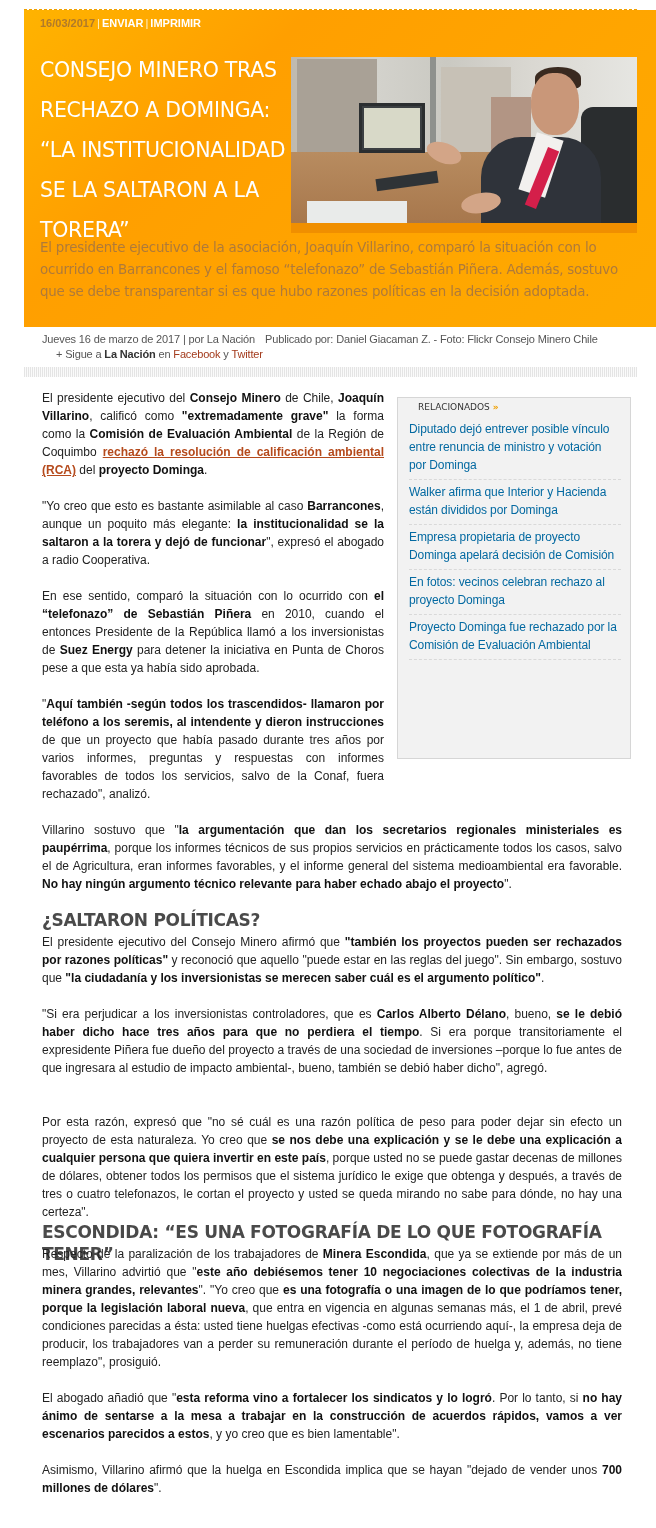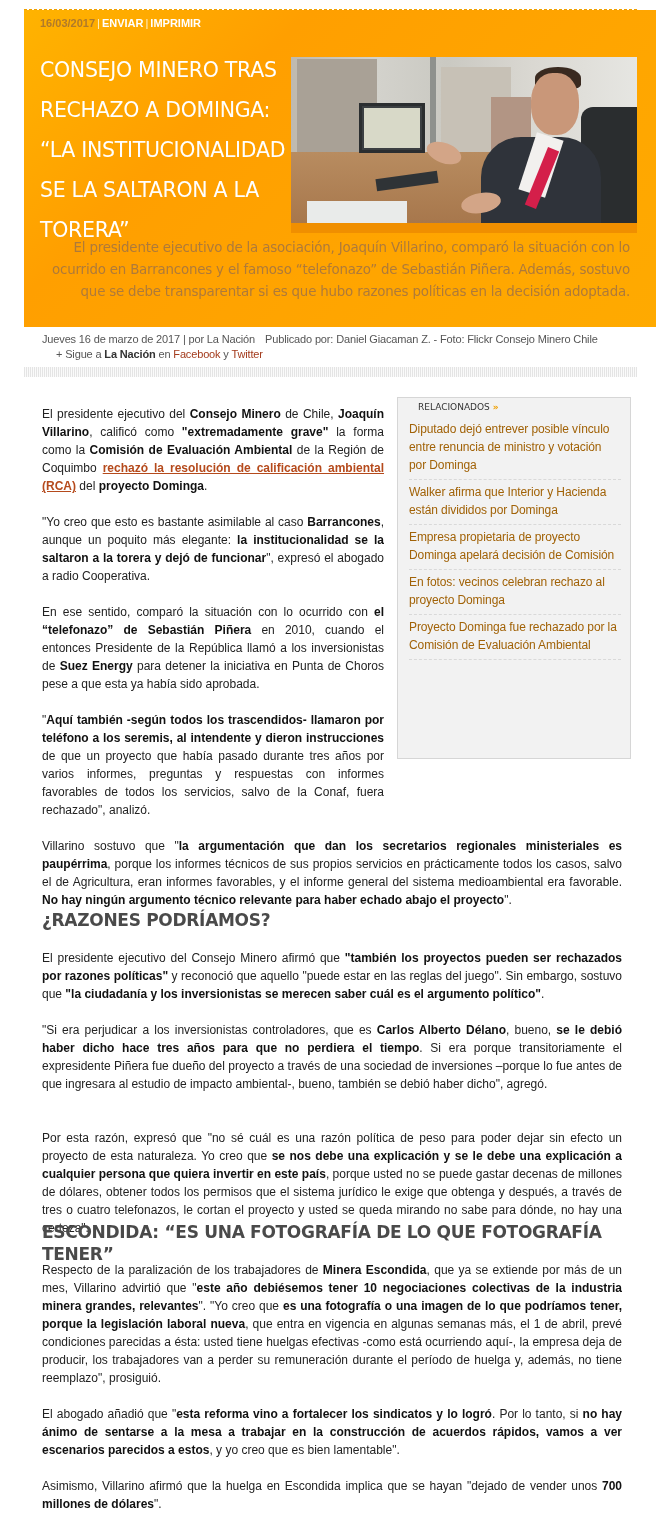--- a/index.html
+++ b/index.html
@@ -38,47 +38,47 @@
   .hero-photo .shirt { position: absolute; left: 236px; top: 78px; width: 28px; height: 60px; background: #f2f0ee; transform: rotate(18deg); }
   .hero-photo .tie { position: absolute; left: 245px; top: 90px; width: 12px; height: 62px; background: #d41f4a; transform: rotate(22deg); }
   .hero-photo .head { position: absolute; left: 240px; top: 16px; width: 48px; height: 62px; background: #c99779; border-radius: 45% 45% 45% 45%; }
   .hero-photo .hair { position: absolute; left: 244px; top: 10px; width: 46px; height: 22px; background: #3a2a20; border-radius: 50% 50% 20% 20%; }
   .hero-photo .hand1 { position: absolute; left: 135px; top: 86px; width: 36px; height: 20px; background: #d3a587; border-radius: 50%; transform: rotate(20deg); }
   .hero-photo .hand2 { position: absolute; left: 170px; top: 136px; width: 40px; height: 20px; background: #d3a587; border-radius: 50%; transform: rotate(-10deg); }
   .hero-photo-dots { position: absolute; left: 267px; top: 213px; width: 346px; height: 10px;
     background-image: radial-gradient(#f08f00 0.8px, transparent 0.9px); background-size: 2px 2px; }
 
   .hero-deck { position: absolute; left: 16px; top: 227px; width: 590px;
-    font-family: "DejaVu Sans", sans-serif; font-size: 13.4px; line-height: 22px; color: #ae7a3a; letter-spacing: -0.2px; text-align: right; }
+    font-family: "DejaVu Sans", sans-serif; font-size: 13.4px; line-height: 22px; color: #ae7a3a; letter-spacing: -0.2px; }
 
   .byline { position: absolute; left: 42px; top: 332px; font-size: 11px; line-height: 15px; color: #555; white-space: nowrap; letter-spacing: -0.15px; }
   .byline .gap { display: inline-block; width: 10px; }
   .follow { position: absolute; left: 56px; top: 347px; font-size: 11px; line-height: 15px; color: #555; letter-spacing: -0.15px; }
   .follow b { color: #333; }
   .follow a { color: #a33a1c; text-decoration: none; }
 
   .stripe-band { position: absolute; left: 24px; top: 367px; width: 613px; height: 10px;
     background-image: repeating-linear-gradient(90deg, #e4e4e4 0 1px, #fafafa 1px 2px); }
 
   .article { position: absolute; left: 42px; top: 385px; width: 580px; font-size: 12px; line-height: 18px; color: #222; }
-  .article p { text-align: justify; margin-top: 16px; }
+  .article p { text-align: justify; }
   .article b { color: #111; }
   .article a.inline-link { color: #b54a1c; text-decoration: underline; font-weight: bold; }
 
   .narrow { position: absolute; left: 0; width: 342px; text-align: justify; }
   .wide { position: absolute; left: 0; width: 580px; text-align: justify; }
 
   .section-title { position: absolute; left: 0; font-family: "DejaVu Sans", sans-serif; font-size: 17px; line-height: 22px; color: #4a4a4a; font-weight: bold; letter-spacing: -0.3px; }
 
   .related { position: absolute; left: 397px; top: 397px; width: 234px; height: 362px; background: #f2f2f2; border: 1px solid #d6d6d6; }
   .related-head { position: absolute; left: 20px; top: 4px; font-family: "DejaVu Sans", sans-serif; font-size: 9px; color: #333; letter-spacing: 0; }
   .related-head .arrow { color: #f0a000; font-weight: bold; }
   .related-list { position: absolute; left: 11px; top: 19px; width: 212px; list-style: none; }
   .related-list li { border-bottom: 1px dashed #d9d9d9; padding: 3px 0 5px 0; }
-  .related-list a { display: block; font-size: 12px; line-height: 18px; color: #a16207; text-decoration: none; letter-spacing: -0.1px; }
+  .related-list a { display: block; font-size: 12px; line-height: 18px; color: #0369a1; text-decoration: none; letter-spacing: -0.1px; }
 </style>
 </head>
 <body>
 
 <div class="top-dots"></div>
 
 <header class="hero">
   <div class="hero-meta">
     <span class="date">16/03/2017</span><span class="sep">|</span><a href="#">ENVIAR</a><span class="sep">|</span><a href="#">IMPRIMIR</a>
   </div>
@@ -161,21 +161,21 @@
   </p>
 
   <p class="narrow" style="top:310px">
     <span>"</span><b>Aquí también -según todos los trascendidos- llamaron por teléfono a los seremis, al intendente y dieron instrucciones</b><span> de que un proyecto que había pasado durante tres años por varios informes, preguntas y respuestas con informes favorables de todos los servicios, salvo de la Conaf, fuera rechazado", analizó.</span>
   </p>
 
   <p class="wide" style="top:436px">
     <span>Villarino sostuvo que "</span><b>la argumentación que dan los secretarios regionales ministeriales es paupérrima</b><span>, porque los informes técnicos de sus propios servicios en prácticamente todos los casos, salvo el de Agricultura, eran informes favorables, y el informe general del sistema medioambiental era favorable. </span><b>No hay ningún argumento técnico relevante para haber echado abajo el proyecto</b><span>".</span>
   </p>
 
-  <h2 class="section-title" style="top:524px">¿RAZONES PODRÍAMOS?</h2>
+  <h2 class="section-title" style="top:524px">¿SALTARON POLÍTICAS?</h2>
 
   <p class="wide" style="top:548px">
     <span>El presidente ejecutivo del Consejo Minero afirmó que </span><b>"también los proyectos pueden ser rechazados por razones políticas"</b><span> y reconoció que aquello "puede estar en las reglas del juego". Sin embargo, sostuvo que </span><b>"la ciudadanía y los inversionistas se merecen saber cuál es el argumento político"</b><span>.</span>
   </p>
 
   <p class="wide" style="top:620px">
     <span>"Si era perjudicar a los inversionistas controladores, que es </span><b>Carlos Alberto Délano</b><span>, bueno, </span><b>se le debió haber dicho hace tres años para que no perdiera el tiempo</b><span>. Si era porque transitoriamente el expresidente Piñera fue dueño del proyecto a través de una sociedad de inversiones –porque lo fue antes de que ingresara al estudio de impacto ambiental-, bueno, también se debió haber dicho", agregó.</span>
   </p>
 
   <p class="wide" style="top:728px">

